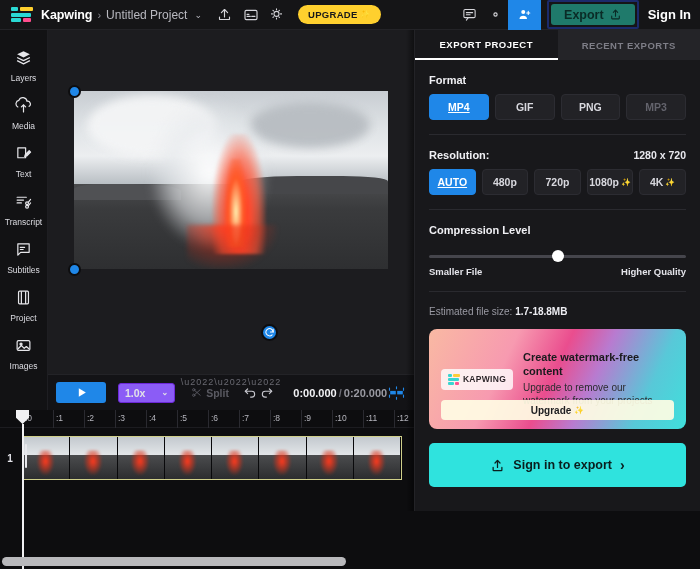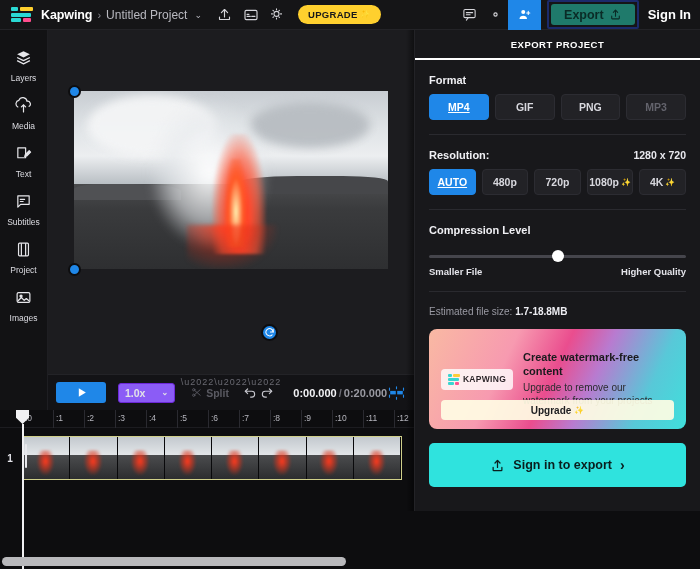--- a/index.html
+++ b/index.html
@@ -356,20 +356,31 @@
       <span class="side-label">Media</span>
     </div>
     <div class="side-item">
       <span>
         <svg width="17" height="17" viewBox="0 0 24 24" fill="none" stroke="#e6e6ea" stroke-width="1.7" stroke-linejoin="round">
             <path d="M4 4h11v14H4z"></path>
             <path d="M14.5 13.5L20 8l2 2-5.5 5.5-2.8.8.8-2.8z" fill="#e6e6ea"></path>
           </svg>
       </span>
       <span class="side-label">Text</span>
+    </div>
+    <div class="side-item">
+      <span>
+        <svg width="17" height="17" viewBox="0 0 24 24" fill="none" stroke="#e6e6ea" stroke-width="1.7" stroke-linecap="round">
+            <path d="M3 6h13M3 10h9M3 14h6"></path>
+            <circle cx="17" cy="14.5" r="2"></circle>
+            <circle cx="17" cy="19.5" r="2"></circle>
+            <path d="M19 13l3-4M19 18l3-4"></path>
+          </svg>
+      </span>
+      <span class="side-label">Transcript</span>
     </div>
     <div class="side-item">
       <span>
         <svg width="17" height="17" viewBox="0 0 24 24" fill="none" stroke="#e6e6ea" stroke-width="1.7" stroke-linecap="round" stroke-linejoin="round">
             <path d="M4 4h16v12H8l-4 4V4z"></path>
             <path d="M7.5 9h6M7.5 12h4"></path>
           </svg>
       </span>
       <span class="side-label">Subtitles</span>
     </div>
@@ -543,20 +554,21 @@
     <div class="scrollbar-track">
       <div class="scrollbar-thumb"></div>
     </div>
   </div>
 
   <div class="panel-shadow"></div>
 
   <div class="panel">
     <div class="tabs">
       <div class="tab tab-active">EXPORT PROJECT</div>
+      <div class="tab tab-inactive">RECENT EXPORTS</div>
     </div>
 
     <div class="panel-body">
       <div class="sect-label">Format</div>
       <div class="btn-row">
         <div class="opt-btn opt-sel">MP4</div>
         <div class="opt-btn">GIF</div>
         <div class="opt-btn">PNG</div>
         <div class="opt-btn opt-dis">MP3</div>
       </div>

